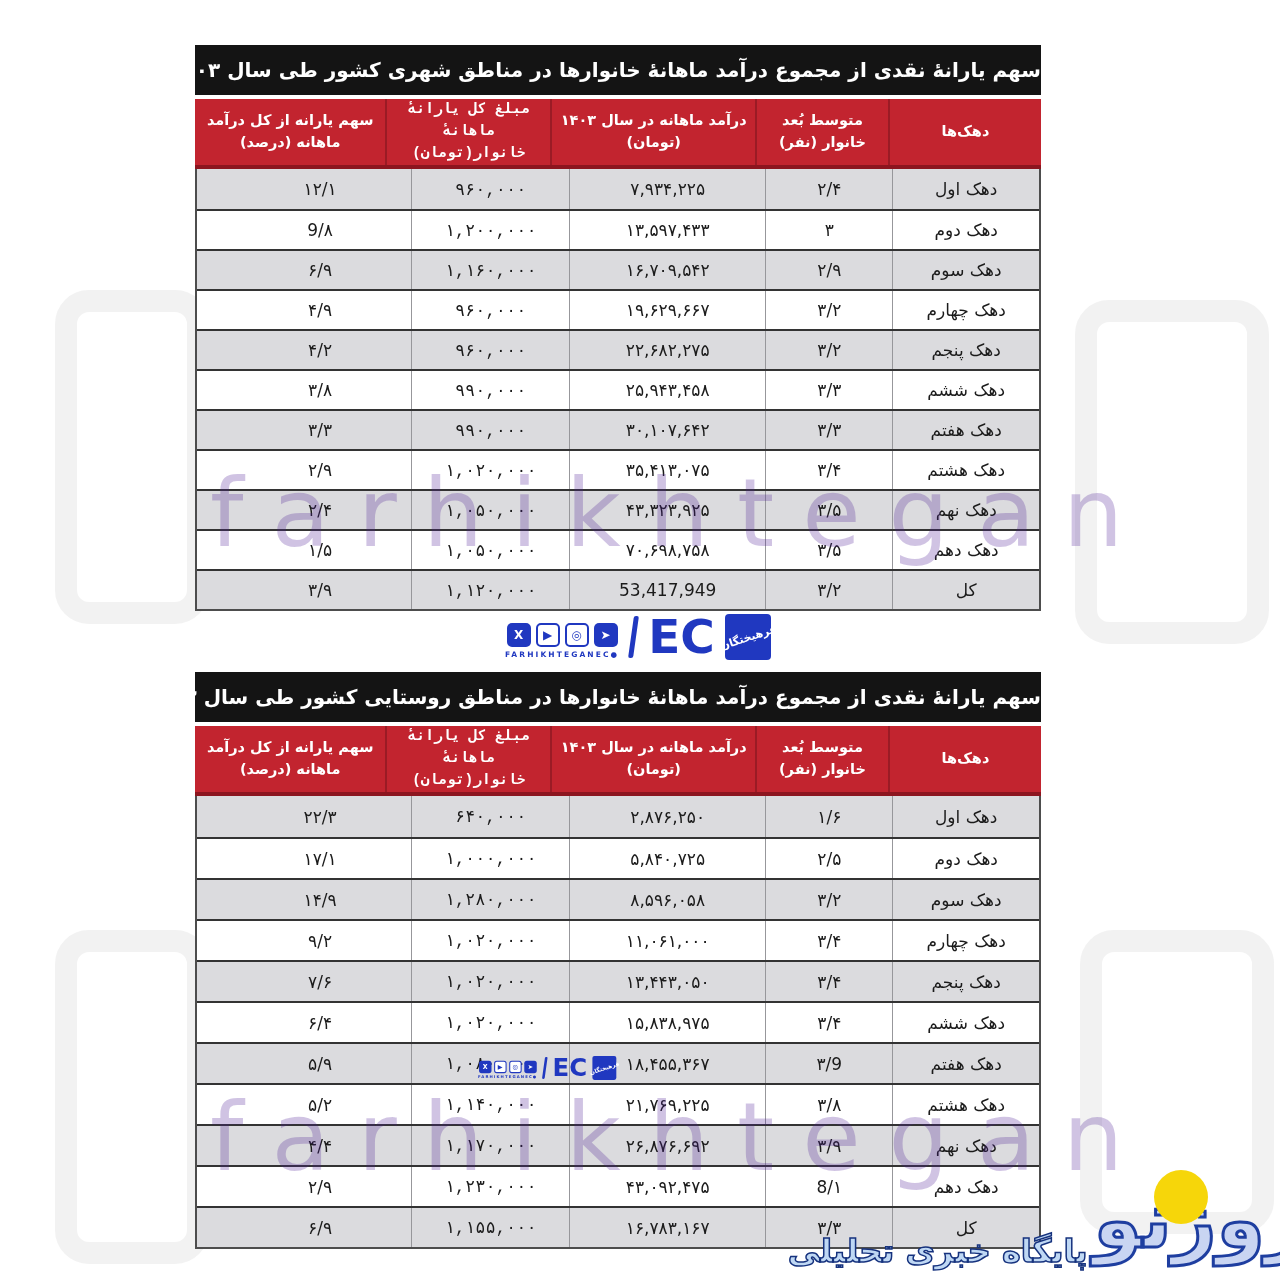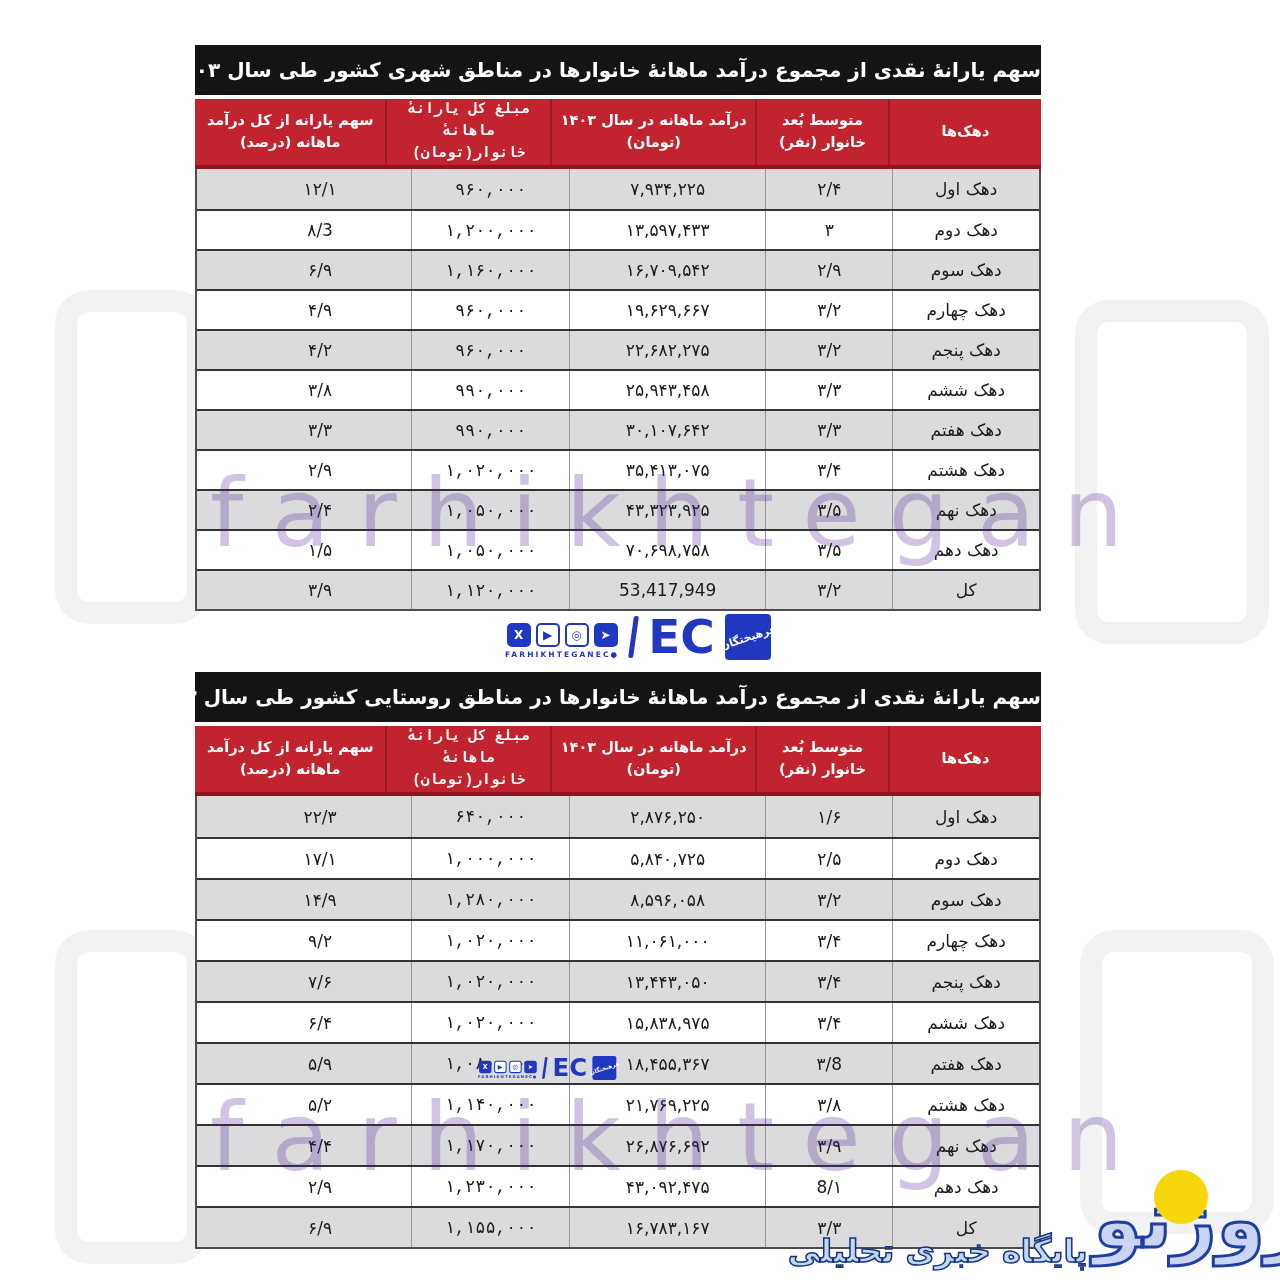--- a/index.html
+++ b/index.html
@@ -95,21 +95,21 @@
         <div class="td c-size">۲/۴</div>
         <div class="td c-income">۷,۹۳۴,۲۲۵</div>
         <div class="td c-subsidy">۹۶۰,۰۰۰</div>
         <div class="td c-percent">۱۲/۱</div>
       </div>
       <div class="row">
         <div class="td c-decile">دهک دوم</div>
         <div class="td c-size">۳</div>
         <div class="td c-income">۱۳,۵۹۷,۴۳۳</div>
         <div class="td c-subsidy">۱,۲۰۰,۰۰۰</div>
-        <div class="td c-percent">۸/3</div>
+        <div class="td c-percent">9/۸</div>
       </div>
       <div class="row">
         <div class="td c-decile">دهک سوم</div>
         <div class="td c-size">۲/۹</div>
         <div class="td c-income">۱۶,۷۰۹,۵۴۲</div>
         <div class="td c-subsidy">۱,۱۶۰,۰۰۰</div>
         <div class="td c-percent">۶/۹</div>
       </div>
       <div class="row">
         <div class="td c-decile">دهک چهارم</div>
@@ -234,21 +234,21 @@
       </div>
       <div class="row">
         <div class="td c-decile">دهک ششم</div>
         <div class="td c-size">۳/۴</div>
         <div class="td c-income">۱۵,۸۳۸,۹۷۵</div>
         <div class="td c-subsidy">۱,۰۲۰,۰۰۰</div>
         <div class="td c-percent">۶/۴</div>
       </div>
       <div class="row">
         <div class="td c-decile">دهک هفتم</div>
-        <div class="td c-size">۳/8</div>
+        <div class="td c-size">۳/9</div>
         <div class="td c-income">۱۸,۴۵۵,۳۶۷</div>
         <div class="td c-subsidy">۱,۰۸۰,۰۰۰</div>
         <div class="td c-percent">۵/۹</div>
       </div>
       <div class="row">
         <div class="td c-decile">دهک هشتم</div>
         <div class="td c-size">۳/۸</div>
         <div class="td c-income">۲۱,۷۶۹,۲۲۵</div>
         <div class="td c-subsidy">۱,۱۴۰,۰۰۰</div>
         <div class="td c-percent">۵/۲</div>

